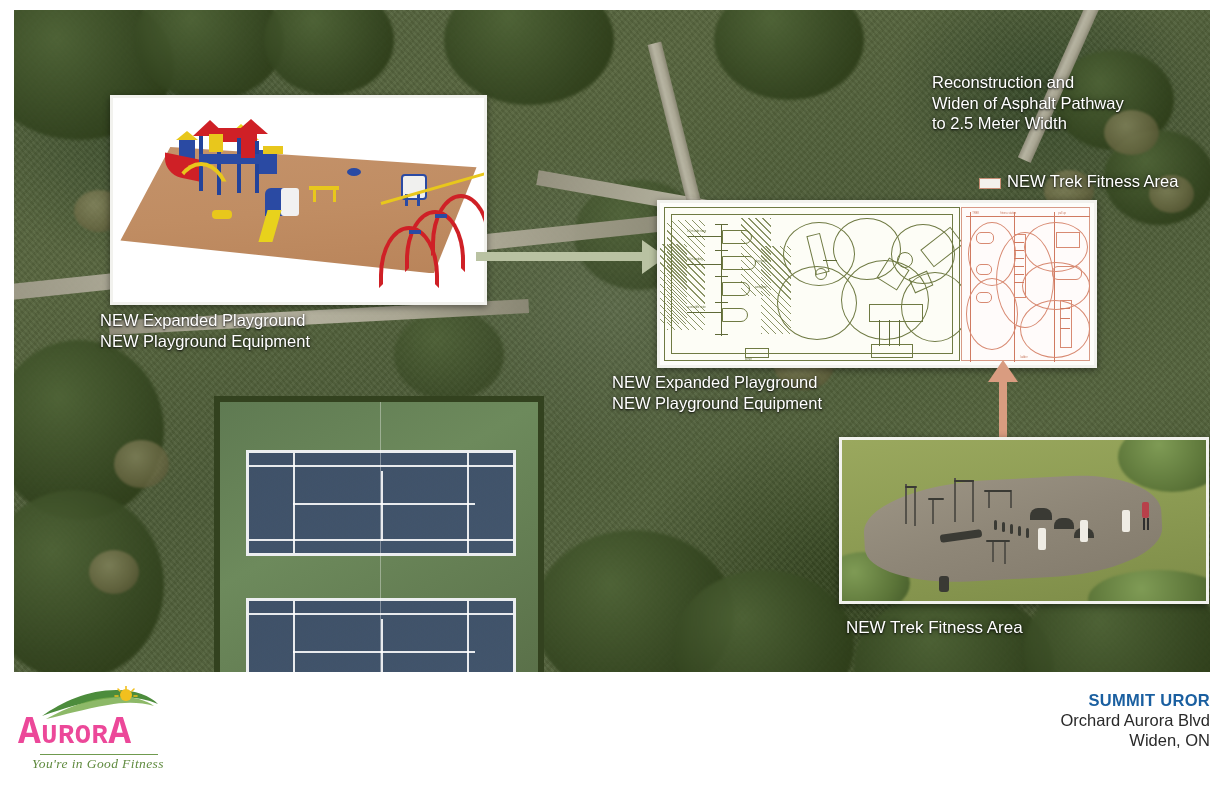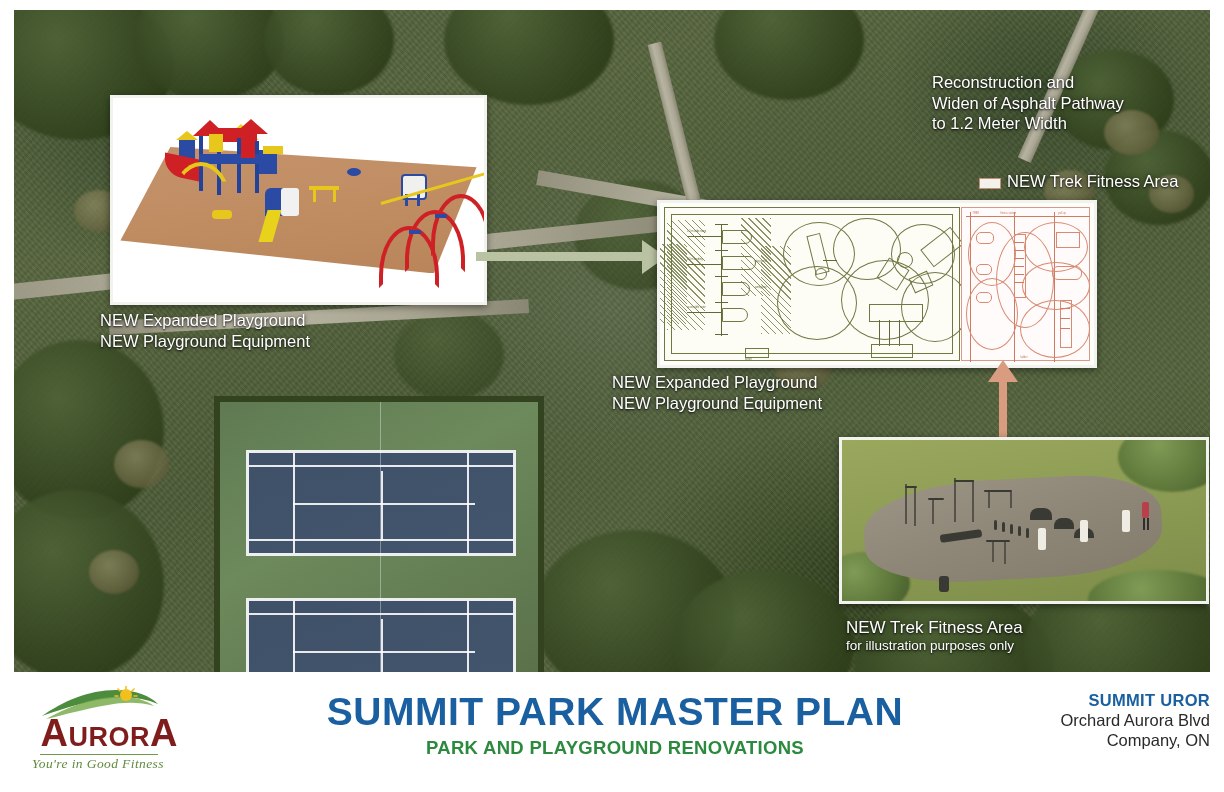--- a/index.html
+++ b/index.html
@@ -239,26 +239,26 @@
   }
   .logo {
     position: absolute;
     left: 18px; top: 10px;
     width: 160px; height: 84px;
   }
   .logo-word {
     position: absolute;
     left: 0; top: 28px;
     width: 160px;
-    text-align: right;
-    font-family: Liberation Sans, sans-serif;
+    text-align: left;
+    font-family: Liberation Mono, monospace;
     font-weight: bold;
     font-size: 38px;
     letter-spacing: .5px;
-    color: #7f1d1d;
+    color: #ec4899;
     line-height: 38px;
   }
   .logo-word .sm { font-size: 27px; }
   .logo-rule {
     position: absolute;
     left: 22px; top: 68px;
     width: 118px; height: 1px;
     background: #6f9a4e;
   }
   .logo-tag {
@@ -561,27 +561,26 @@
       <div class="fit-eq" style="left:144px; top:100px; width:24px; height:2px;"></div>
 
       <div class="fit-person-body" style="left:300px; top:62px; width:7px; height:16px;"></div>
       <div class="fit-person-leg" style="left:301px; top:78px; height:12px;"></div>
       <div class="fit-person-leg" style="left:305px; top:78px; height:12px;"></div>
       <div class="fit-eq" style="left:97px; top:136px; width:10px; height:16px; border-radius:3px;"></div>
     </div>
 
     <div class="anno cap" style="left:832px; top:586px; width:330px;">
       <span>NEW Trek Fitness Area</span>
-      <span class="sub">for illustration purposes only</span>
     </div>
 
 
     <div class="anno" style="left:918px; top:62px; width:270px;">Reconstruction and
 Widen of Asphalt Pathway
-to 1.2 Meter Width</div>
+to 2.5 Meter Width</div>
 
     <div class="leader-dash" style="left:965px; top:168px;"></div>
     <div class="anno" style="left:993px; top:161px; width:250px;">NEW Trek Fitness Area</div>
   </div>
 
   <div class="footer">
 
     <div class="logo">
       <svg class="logo-swoosh" width="120" height="34" viewBox="0 0 120 34" style="left:22px; top:0;">
         <path d="M2 30 C 22 16, 48 4, 76 4 C 96 4, 110 10, 118 18 C 104 12, 88 10, 72 12 C 46 15, 22 23, 2 30 Z" fill="#4c8c3c"></path>
@@ -595,24 +594,20 @@
           <line x1="97" y1="10" x2="94" y2="10"></line>
         </g>
       </svg>
       <div class="logo-word">
         <span>A</span><span class="sm">UROR</span><span>A</span>
       </div>
       <div class="logo-rule"></div>
       <div class="logo-tag">You're in Good Fitness</div>
     </div>
 
-    <div class="title-block">
-      <div class="main-title">SUMMIT PARK MASTER PLAN</div>
-      <div class="sub-title">PARK AND PLAYGROUND RENOVATIONS</div>
-    </div>
 
     <div class="addr-block">
       <div class="addr-title">SUMMIT UROR</div>
       <div class="addr-line">Orchard Aurora Blvd</div>
-      <div class="addr-line">Company, ON</div>
+      <div class="addr-line">Widen, ON</div>
     </div>
   </div>
 </div>
 
 </body></html>

